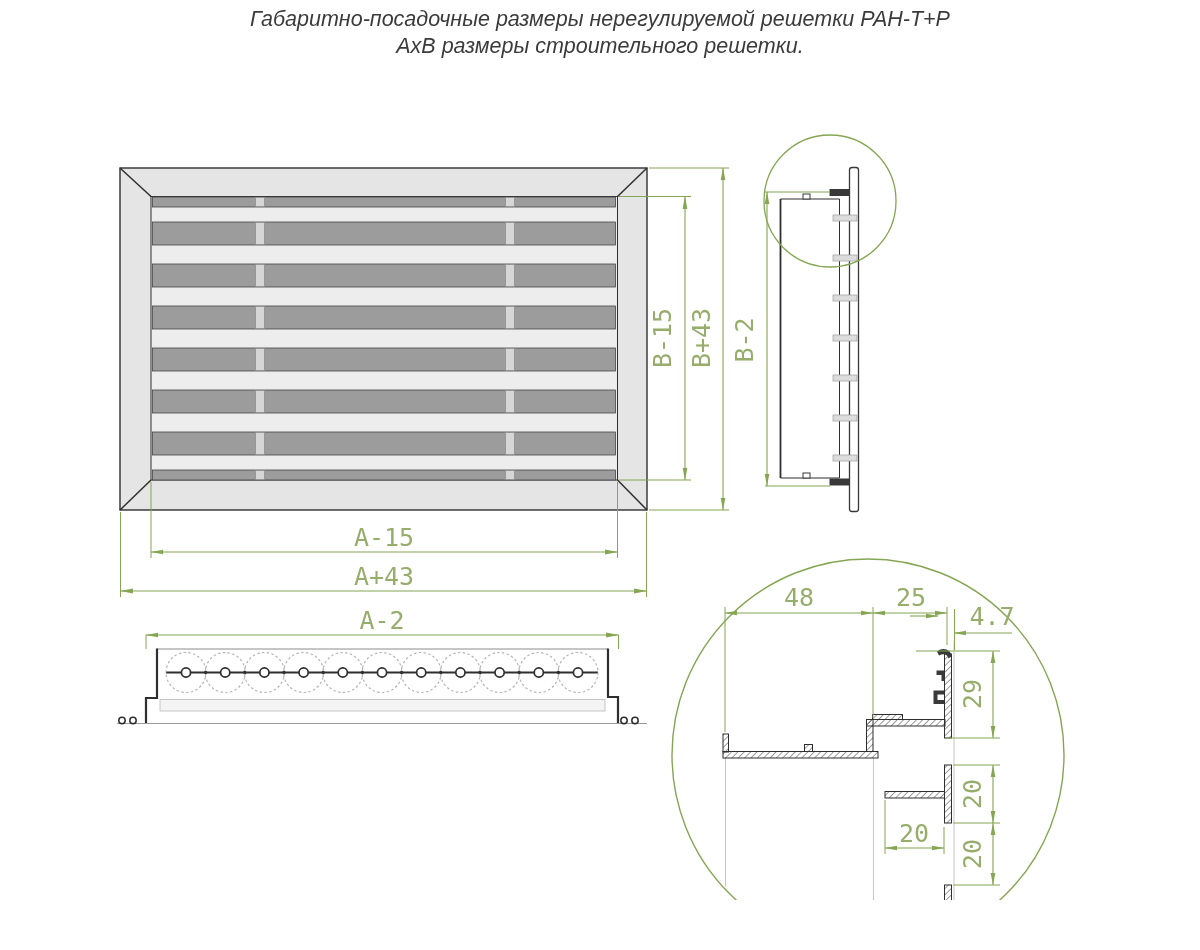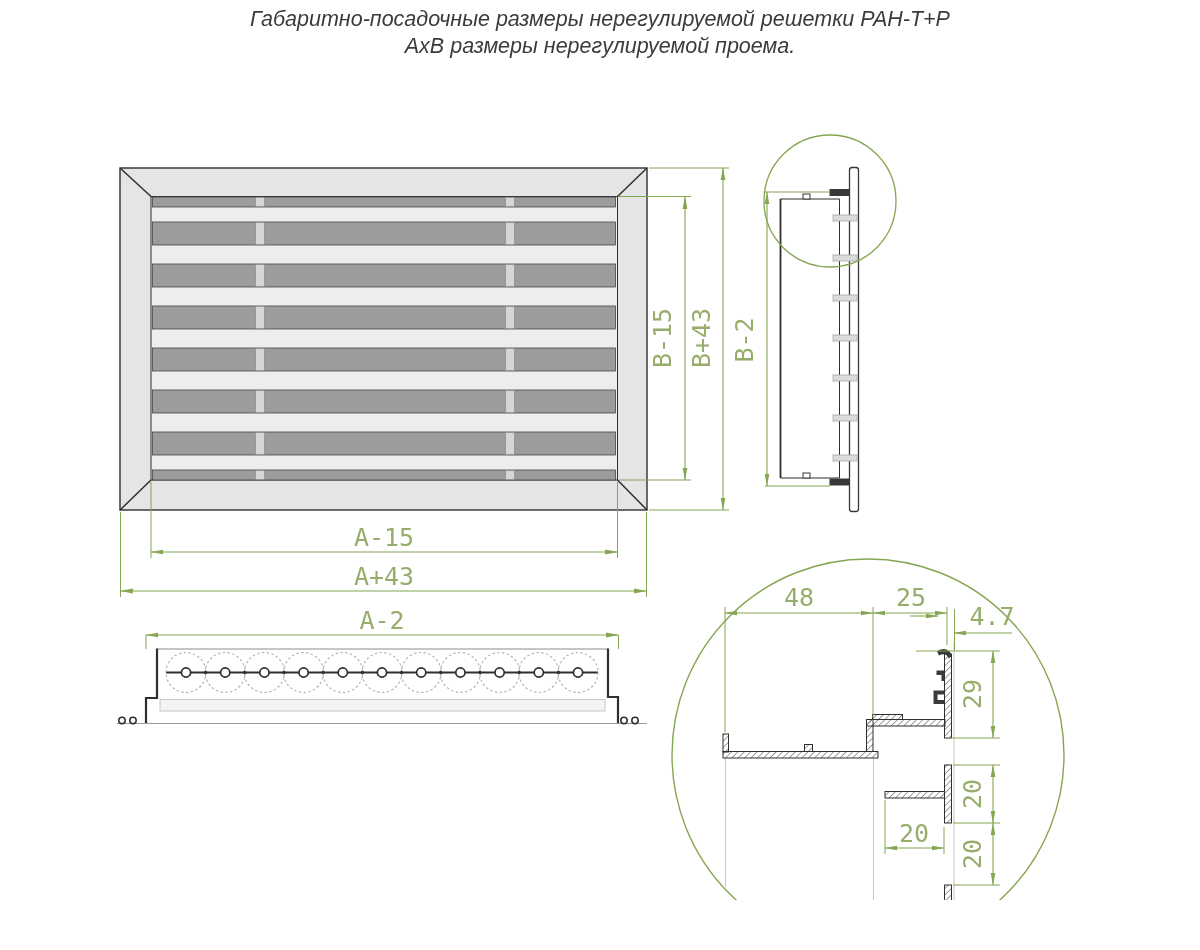--- a/index.html
+++ b/index.html
@@ -14,21 +14,21 @@
   .dark{stroke:#2f2f2f;fill:none;}
   .lite{stroke:#c6c6c6;stroke-width:1;fill:none;}
 </style>
 </head>
 <body>
 
 <div class="page">
 
   <div class="titleblock">
     <div>Габаритно-посадочные размеры нерегулируемой решетки РАН-Т+Р</div>
-    <div>АхВ размеры нерегулируемой проема.</div>
+    <div>АхВ размеры строительного решетки.</div>
   </div>
 
   <svg id="dwg" width="1200" height="950" viewBox="0 0 1200 950">
     <defs>
       <marker id="arr" viewBox="0 0 12 6" refX="11.5" refY="3" markerWidth="13" markerHeight="6.5" markerUnits="userSpaceOnUse" orient="auto-start-reverse">
         <path d="M0,0.8 L12,3 L0,5.2 Z" fill="#85a652"></path>
       </marker>
       <pattern id="hatch" patternUnits="userSpaceOnUse" width="4.5" height="4.5" patternTransform="rotate(45)">
         <line x1="0" y1="0" x2="0" y2="4.5" stroke="#4d4d4d" stroke-width="1.1"></line>
       </pattern>

